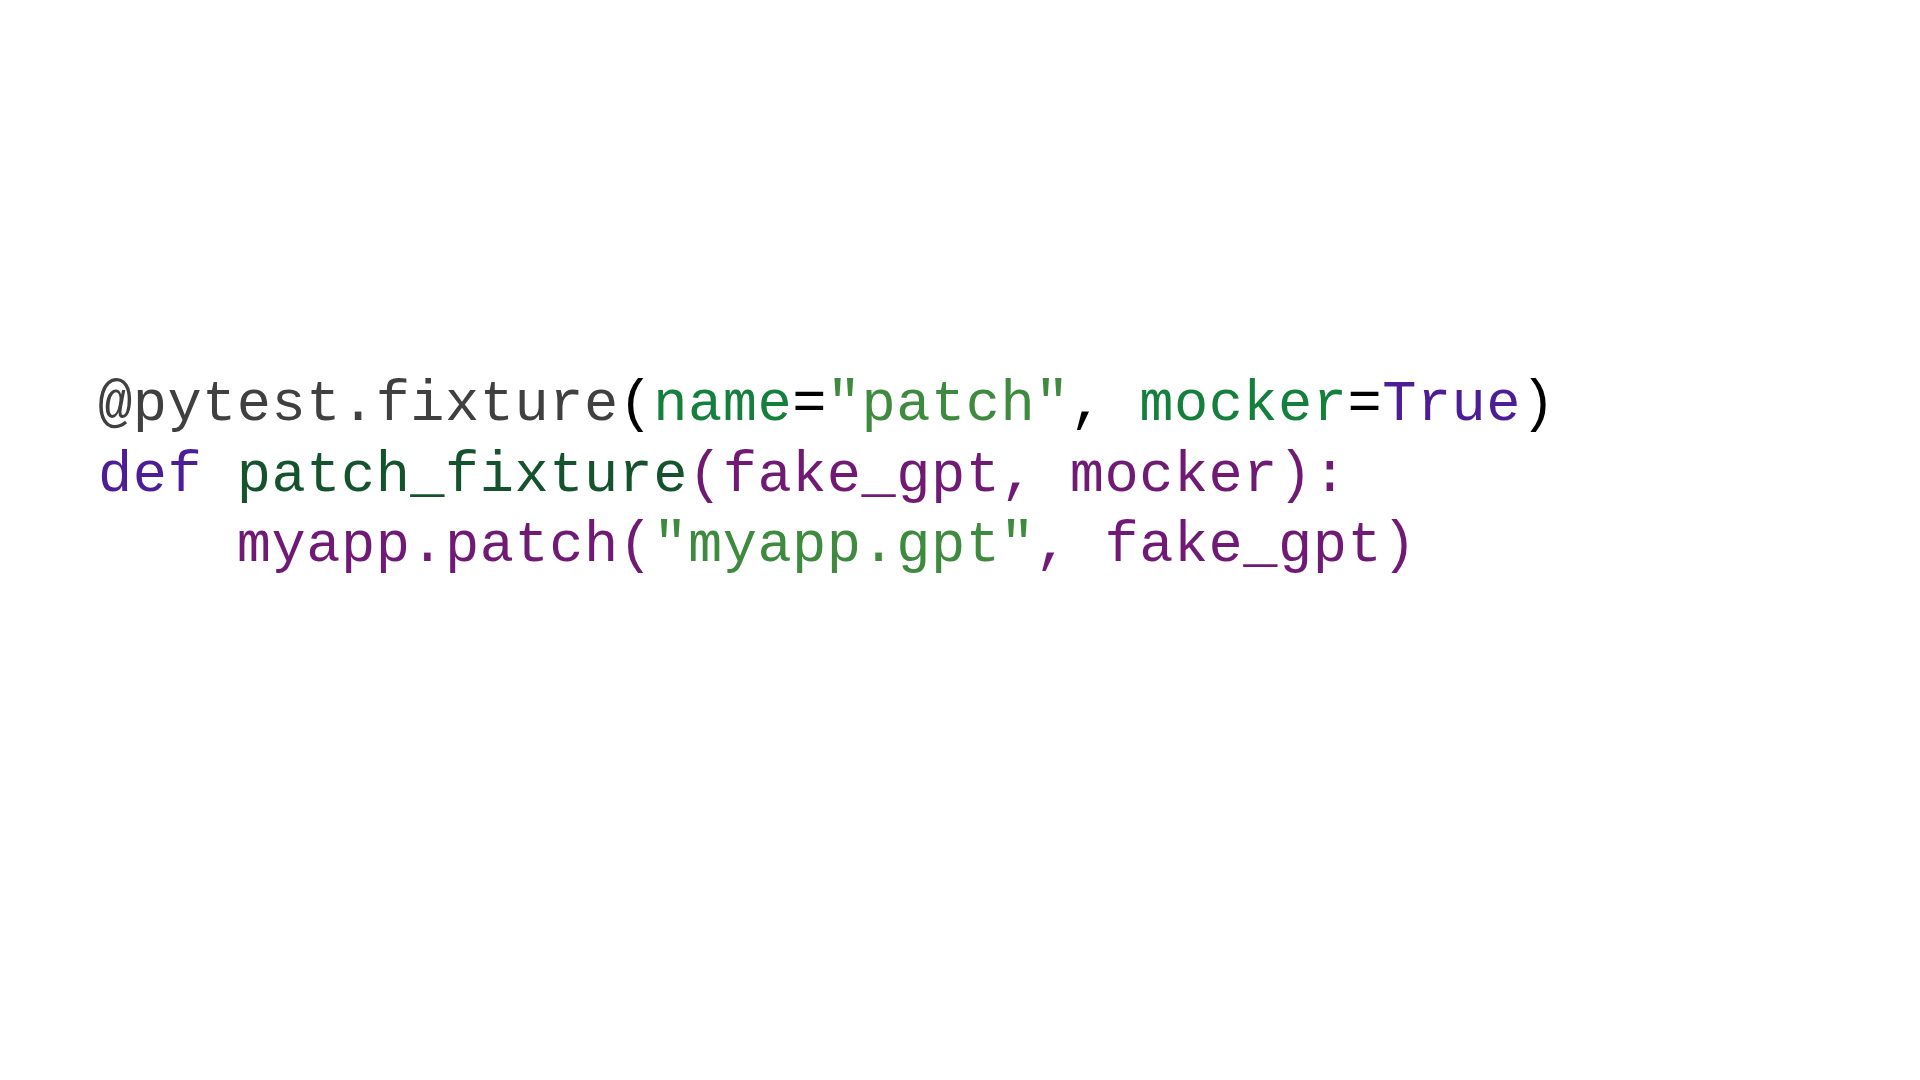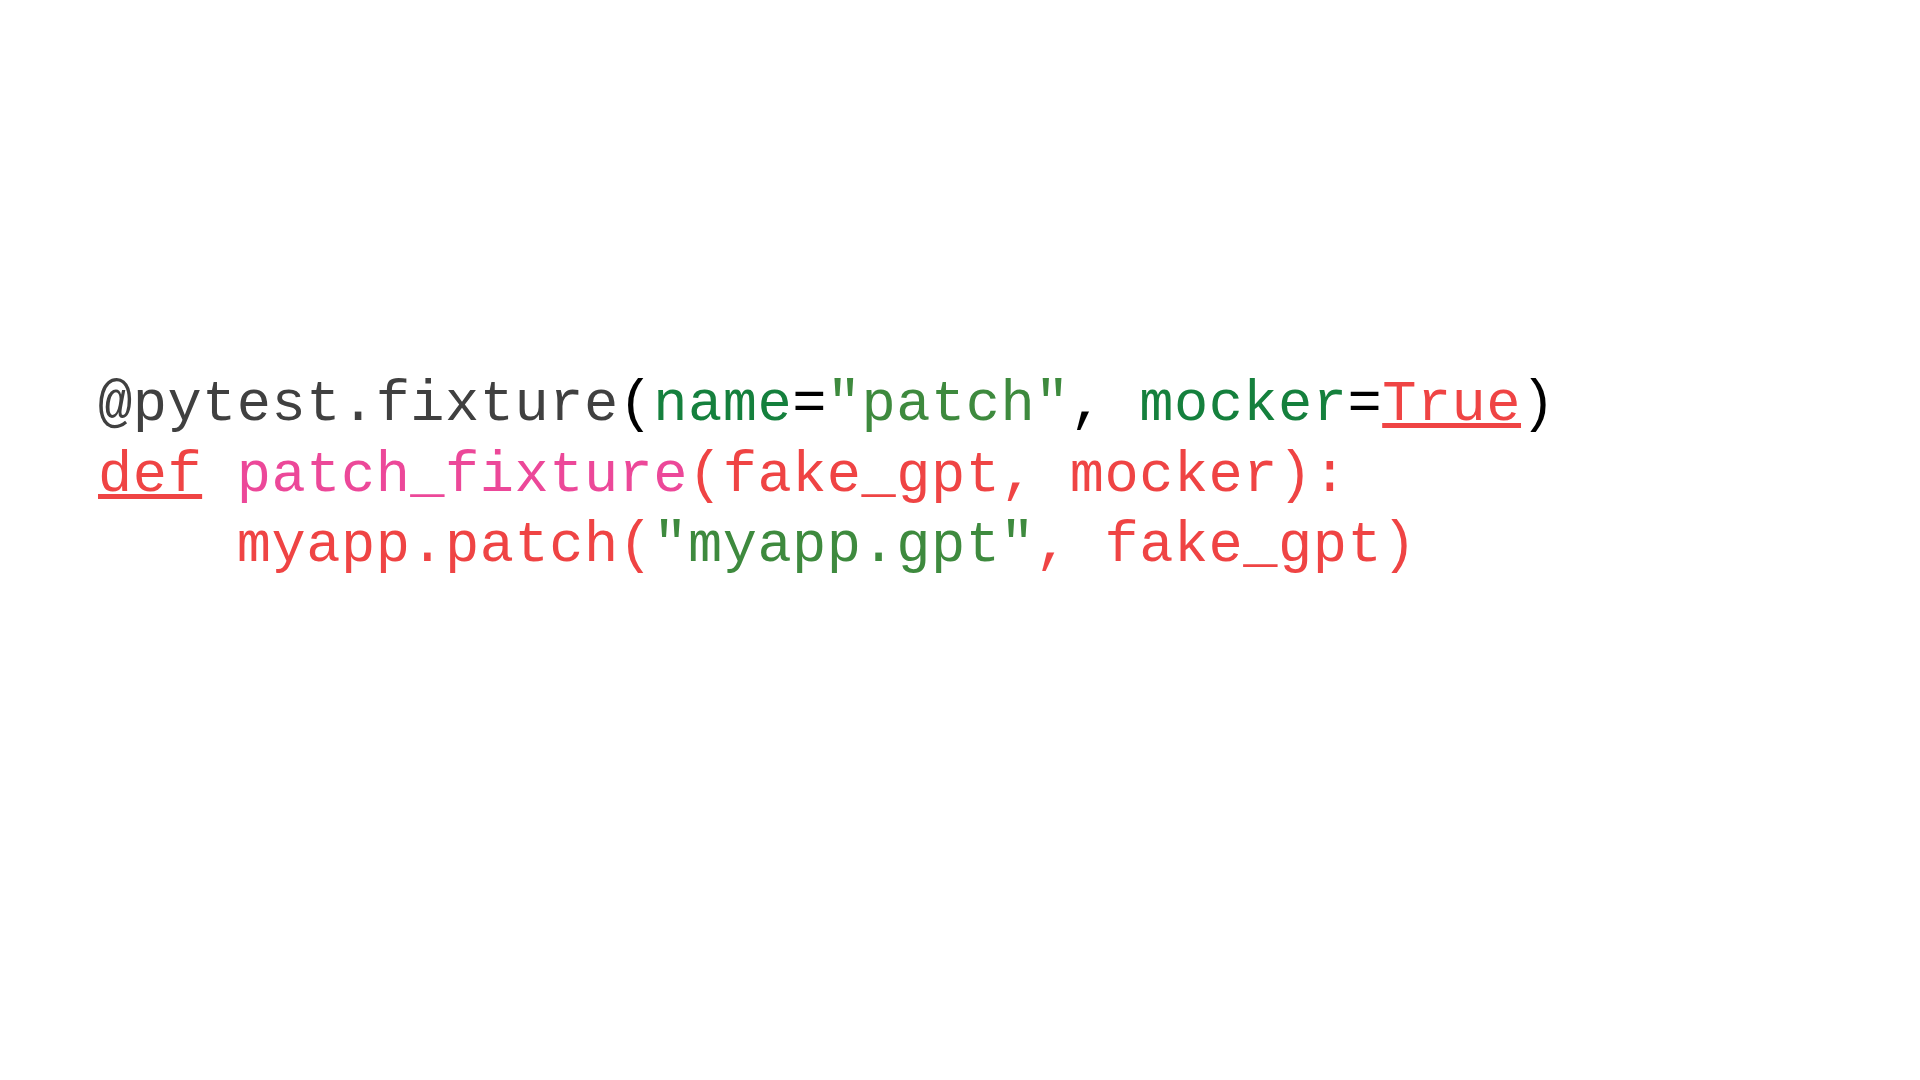--- a/index.html
+++ b/index.html
@@ -21,22 +21,22 @@
       font-size: 57px;
       line-height: 1.24;
       white-space: pre;
       font-weight: normal;
       letter-spacing: 0.5px;
     }
     .decorator { color: #404040; }
     .punct { color: #000000; }
     .kwarg { color: #15803d; }
     .string { color: #3e8a3e; }
-    .keyword { color: #ef4444; text-decoration: underline; }
-    .funcname { color: #ec4899; }
-    .plain { color: #ef4444; }
+    .keyword { color: #4c1d95; }
+    .funcname { color: #14532d; }
+    .plain { color: #701a75; }
   </style>
 </head>
 <body>
 
 <div class="code-block"><span><span class="decorator">@pytest.fixture</span><span class="punct">(</span><span class="kwarg">name</span><span class="punct">=</span><span class="string">"patch"</span><span class="punct">, </span><span class="kwarg">mocker</span><span class="punct">=</span><span class="keyword">True</span><span class="punct">)</span></span>
 <span><span class="keyword">def</span><span class="plain"> </span><span class="funcname">patch_fixture</span><span class="plain">(fake_gpt, mocker):</span></span>
 <span><span class="plain">    </span><span class="plain">myapp.patch(</span><span class="string">"myapp.gpt"</span><span class="plain">, fake_gpt)</span></span></div>
 
 </body></html>

